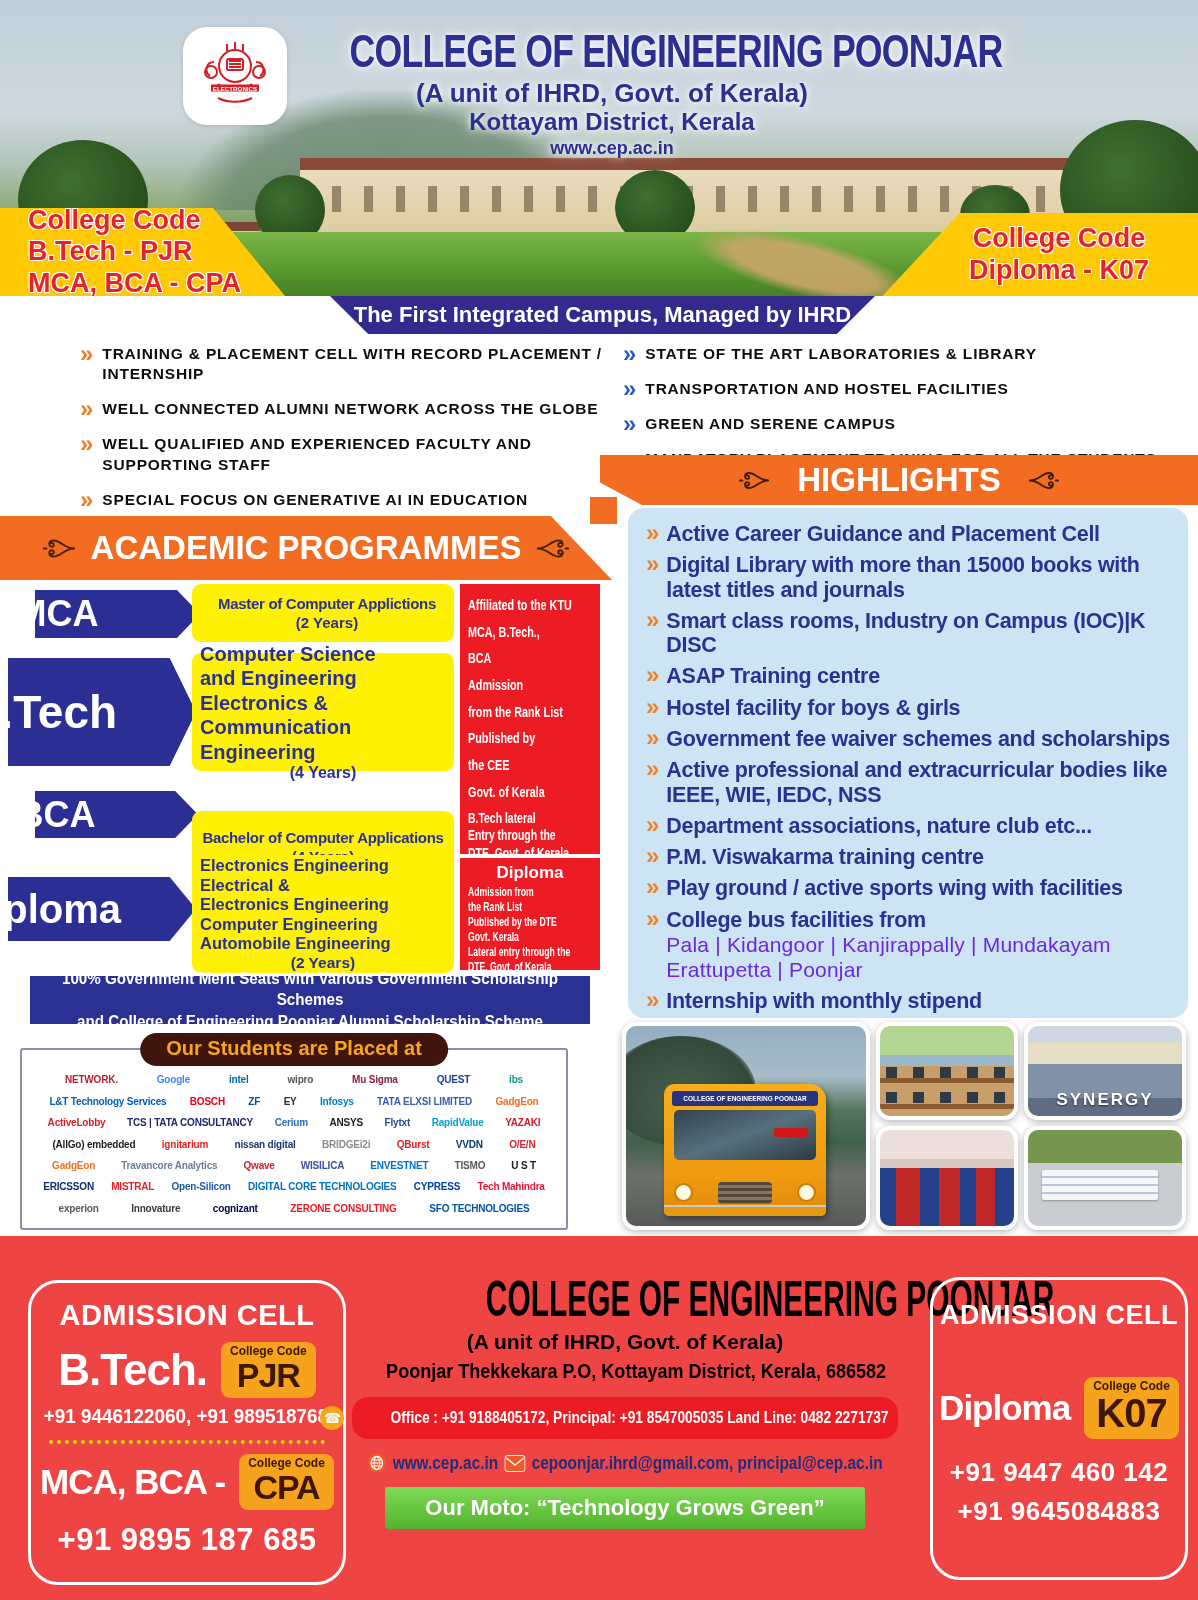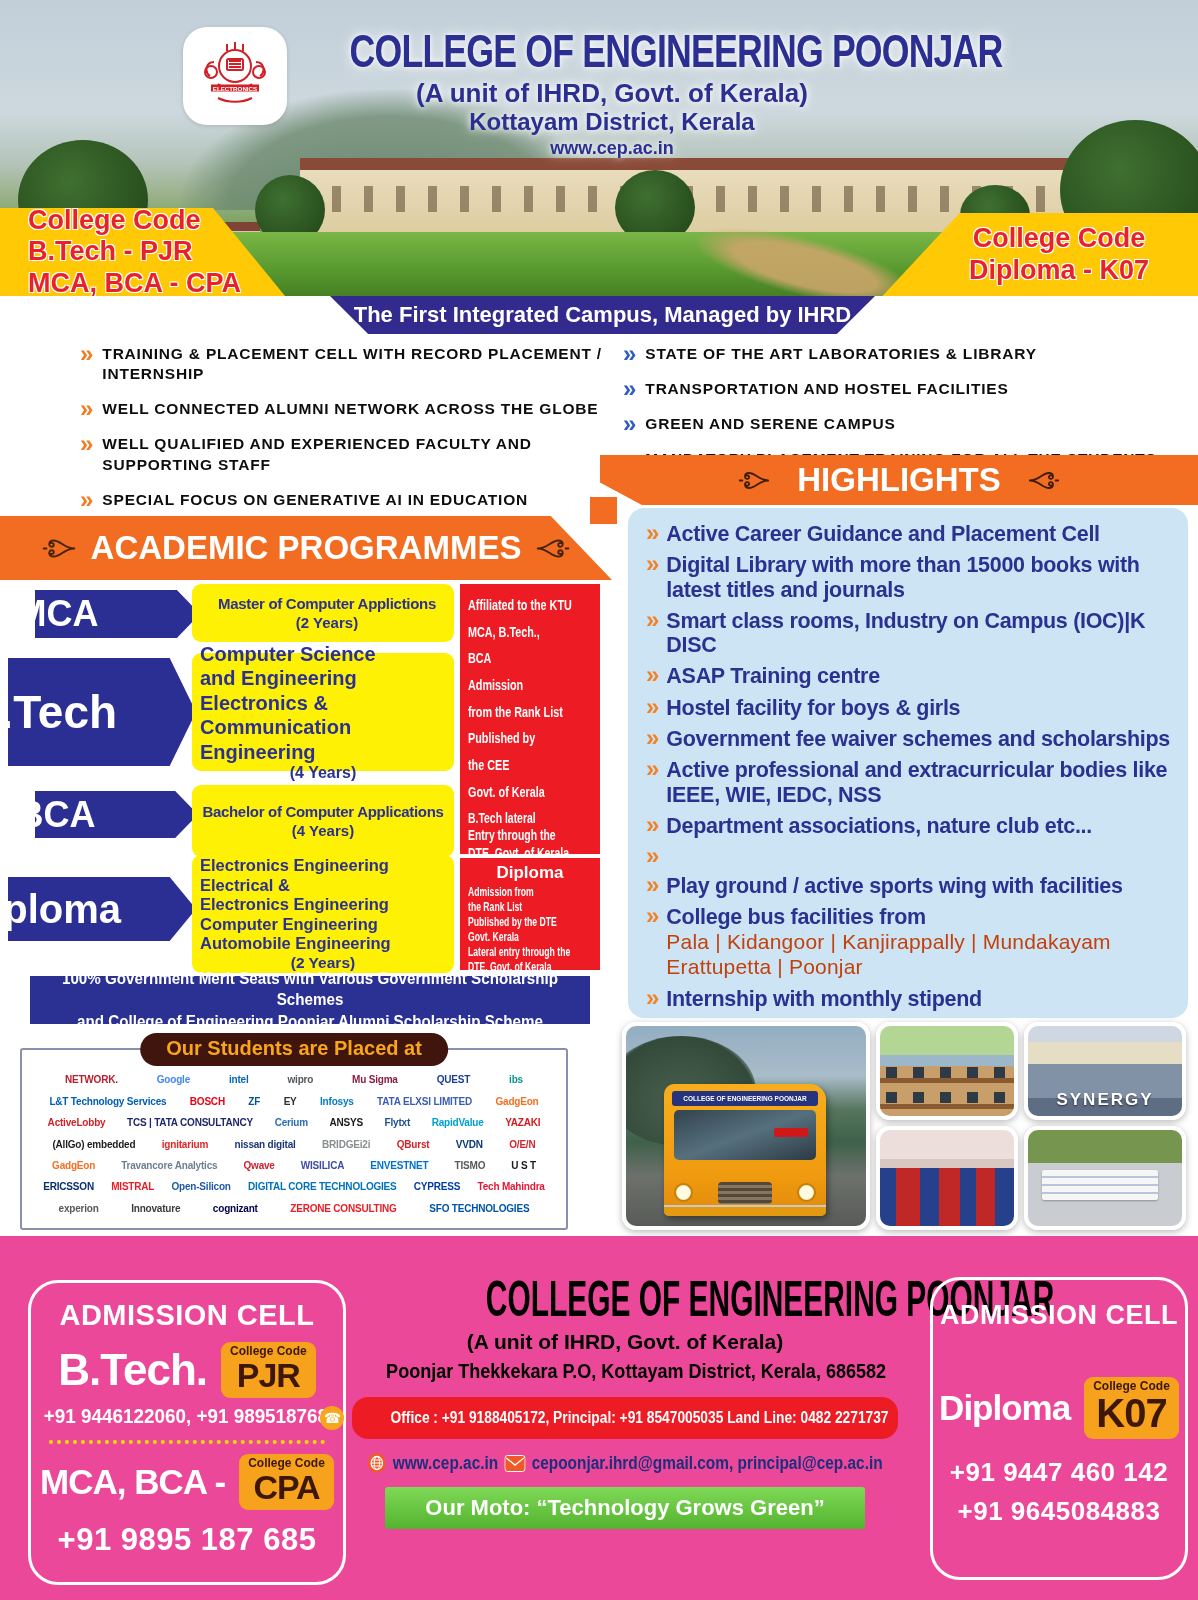--- a/index.html
+++ b/index.html
@@ -75,21 +75,21 @@
   .a-bca{left:35px;top:791px;width:163px;height:47px;font-size:36px;}
   .a-dip{left:8px;top:877px;width:188px;height:64px;font-size:40px;}
   .ybox{position:absolute;left:192px;width:262px;background:#fff104;border-radius:9px;color:#2b3192;
         box-sizing:border-box;padding:6px 8px;display:flex;flex-direction:column;justify-content:center;}
   .ycourses{white-space:pre-line;font-weight:900;line-height:1.22;}
   .yyears{text-align:center;font-weight:900;}
   .y-mca{top:584px;height:58px;text-align:center;padding-left:16px;}
   .y-mca .ycourses{font-size:15px;letter-spacing:-.3px;} .y-mca .yyears{font-size:15px;}
   .y-btech{top:653px;height:118px;}
   .y-btech .ycourses{font-size:20px;} .y-btech .yyears{font-size:16px;}
-  .y-bca{top:785px;height:72px;text-align:center;}
+  .y-bca{top:811px;height:72px;text-align:center;}
   .y-bca .ycourses{font-size:15px;letter-spacing:-.3px;} .y-bca .yyears{font-size:15px;}
   .y-dip{top:855px;height:118px;}
   .y-dip .ycourses{font-size:16.5px;line-height:1.18;} .y-dip .yyears{font-size:15.5px;}
 
   .redbox{position:absolute;left:460px;width:140px;background:#ed1c24;color:#fff;box-sizing:border-box;padding:8px;}
   .r1{top:584px;height:270px;}
   .rsqueeze{width:174px;transform:scaleX(.72);transform-origin:left top;}
   .r1main{white-space:pre-line;font-weight:900;font-size:15px;line-height:1.78;}
   .r1note{white-space:pre-line;font-weight:900;font-size:14.5px;line-height:1.22;margin-top:4px;}
   .r2{top:858px;height:112px;padding-top:5px;}
@@ -99,21 +99,21 @@
   .scholar{position:absolute;left:30px;top:976px;width:560px;height:48px;background:#2b3193;color:#fff;
         display:flex;align-items:center;justify-content:center;text-align:center;}
   .scholar .stx{white-space:pre-line;font-weight:700;font-size:16.5px;line-height:1.3;transform:scaleX(.92);}
 
   
   .hl-panel{position:absolute;left:628px;top:508px;width:560px;height:510px;background:#cde4f4;border-radius:16px;
         box-sizing:border-box;padding:14px 16px 8px 18px;display:flex;flex-direction:column;gap:7px;}
   .hl-item{display:flex;gap:10px;align-items:flex-start;}
   .harr{color:#f0832a;font-weight:900;font-size:24px;line-height:.9;letter-spacing:-3px;flex:none;}
   .hl-text{color:#2a3190;font-weight:900;font-size:21.5px;line-height:1.13;letter-spacing:-.3px;}
-  .hl-sub{color:#c2410c;font-weight:400;font-size:21px;line-height:1.2;letter-spacing:.2px;}
+  .hl-sub{color:#6d28d9;font-weight:400;font-size:21px;line-height:1.2;letter-spacing:.2px;}
 
   
   .pl-box{position:absolute;left:20px;top:1048px;width:548px;height:182px;background:#fff;
         border:2px solid #8a8fae;border-radius:3px;box-sizing:border-box;}
   .pl-pill{position:absolute;top:-17px;left:50%;transform:translateX(-50%);background:#3f150d;color:#f9a51b;
         font-weight:900;font-size:20px;padding:4px 26px 6px;border-radius:22px;white-space:nowrap;}
   .pl-rows{display:flex;flex-direction:column;justify-content:space-evenly;height:100%;padding:14px 8px 4px;box-sizing:border-box;}
   .logo-row{display:flex;justify-content:space-evenly;align-items:center;gap:4px;}
   .logo-chip{font-weight:900;font-size:10px;white-space:nowrap;letter-spacing:-.2px;}
 
@@ -146,21 +146,21 @@
         letter-spacing:2px;text-shadow:0 1px 2px rgba(0,0,0,.6);}
   .ph-grad{left:876px;top:1126px;width:142px;height:104px;
         background:linear-gradient(180deg,#ecdfdb 0 30%,#d9c8c2 30% 40%,transparent 40%),
         linear-gradient(90deg,#27408b 0 12%,#c02828 12% 30%,#27408b 30% 44%,#c02828 44% 60%,#27408b 60% 72%,#c02828 72% 86%,#27408b 86% 100%);}
   .ph-grp{left:1024px;top:1126px;width:162px;height:104px;
         background:linear-gradient(180deg,#76964f 0 34%,#c9cdd1 34% 100%);}
   .grp-banner{position:absolute;left:14px;top:40px;width:116px;height:30px;background:#f6f6f4;border-radius:2px;
         box-shadow:0 1px 2px rgba(0,0,0,.3);background-image:repeating-linear-gradient(180deg,transparent 0 6px,#b9c4de 6px 8px);}
 
   
-  .footer{position:absolute;left:0;top:1236px;width:1198px;height:364px;background:#ec4899;}
+  .footer{position:absolute;left:0;top:1236px;width:1198px;height:364px;background:#ef4444;}
   .fcard{position:absolute;border:3px solid #fff;border-radius:30px;box-sizing:border-box;text-align:center;color:#fff;}
   .fcard.l{left:28px;top:44px;width:318px;height:305px;}
   .fcard.r{left:930px;top:41px;width:258px;height:303px;}
   .fc-head{font-weight:900;font-size:29px;margin-top:16px;letter-spacing:.5px;}
   .fcard.r .fc-head{font-size:27px;margin-top:20px;}
   .prog-row{display:flex;align-items:center;justify-content:center;gap:14px;margin-top:10px;}
   .prog-big{font-weight:900;font-size:44px;letter-spacing:-1px;}
   .prog-mid{font-weight:900;font-size:35px;letter-spacing:-1px;}
   .ccbadge{background:#f6a21d;border-radius:9px;padding:3px 9px 6px;color:#3d1708;line-height:1;}
   .ccbadge .t{font-size:12px;font-weight:700;margin-bottom:1px;}
@@ -411,20 +411,23 @@
         </div>
       </div>
       <div class="hl-item">
         <span class="harr">»</span>
         <div class="hl-tw">
           <div class="hl-text">Department associations, nature club etc...</div>
         </div>
       </div>
       <div class="hl-item">
         <span class="harr">»</span>
+        <div class="hl-tw">
+          <div class="hl-text">P.M. Viswakarma training centre</div>
+        </div>
       </div>
       <div class="hl-item">
         <span class="harr">»</span>
         <div class="hl-tw">
           <div class="hl-text">Play ground / active sports wing with facilities</div>
         </div>
       </div>
       <div class="hl-item">
         <span class="harr">»</span>
         <div class="hl-tw">

